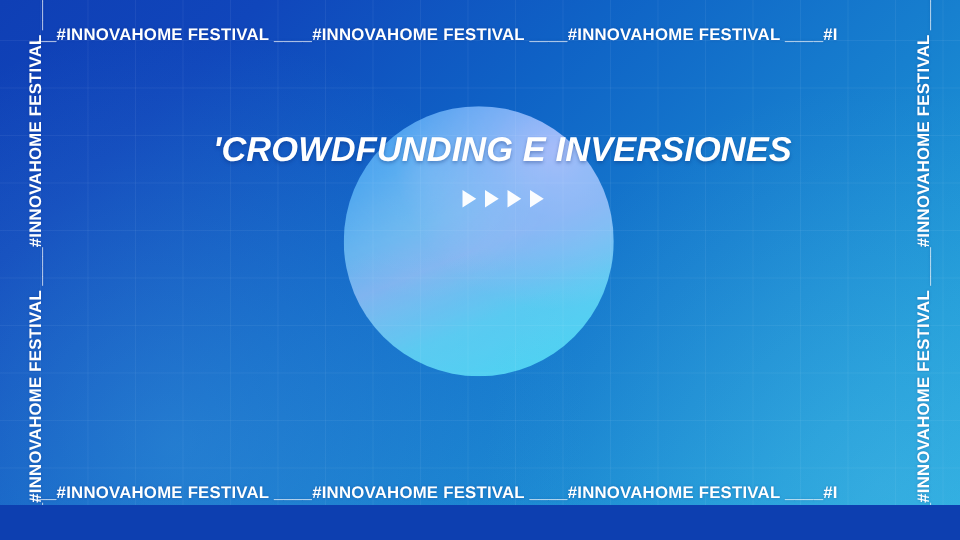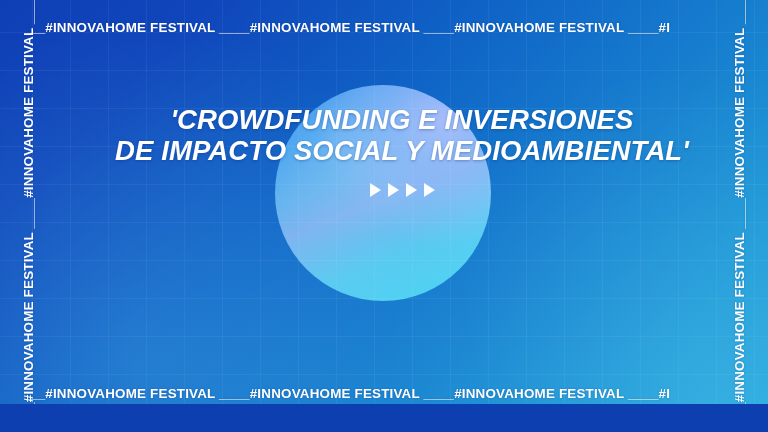--- a/index.html
+++ b/index.html
@@ -162,21 +162,20 @@
   <div class="strip" id="stripBottom">__#INNOVAHOME FESTIVAL ____#INNOVAHOME FESTIVAL ____#INNOVAHOME FESTIVAL ____#I</div>
 
   <div class="vstrip" id="stripLeft">__#INNOVAHOME FESTIVAL ____#INNOVAHOME FESTIVAL ____#INNOVAH</div>
 
   <div class="vstrip" id="stripRight">__#INNOVAHOME FESTIVAL ____#INNOVAHOME FESTIVAL ____#INNOVAH</div>
 
   <div id="centre">
 
     <div class="title">'CROWDFUNDING E INVERSIONES</div>
 
-    <div class="title">DE IMPACTO SOCIAL  Y MEDIOAMBIENTAL'</div>
 
 
     <div class="arrows" id="arrows">
         <span class="arrow"></span>
         <span class="arrow"></span>
         <span class="arrow"></span>
         <span class="arrow"></span>
       </div>
 
   </div>

